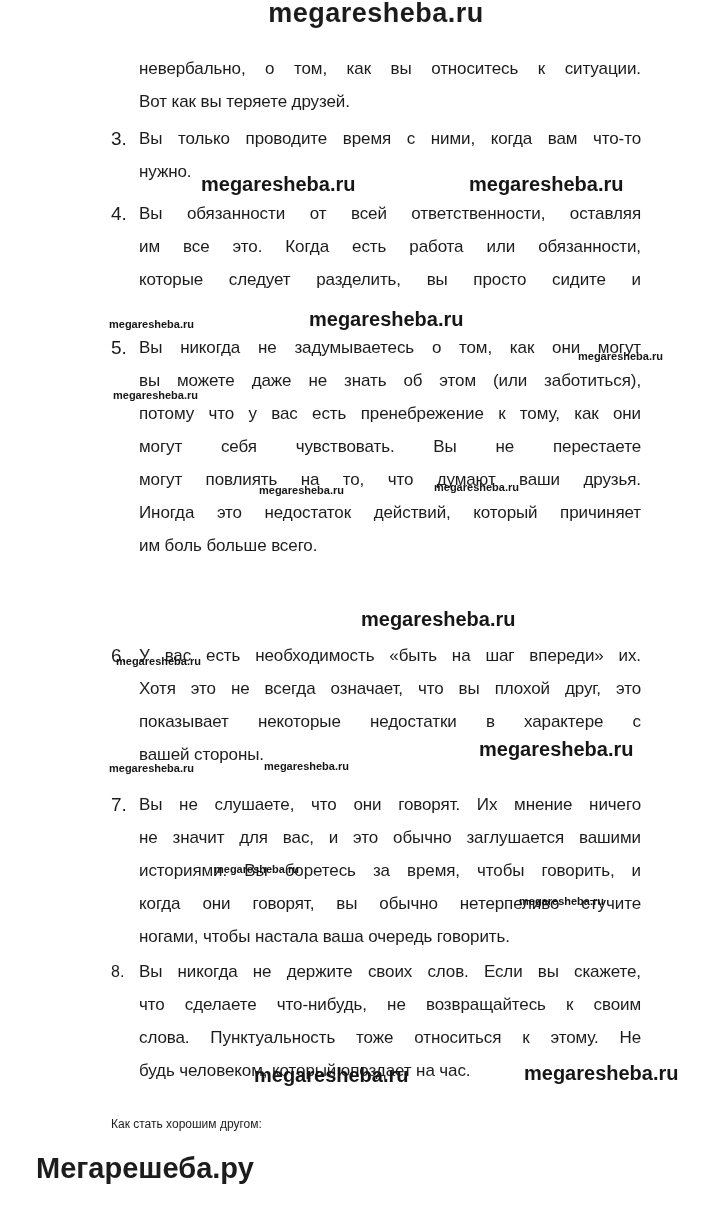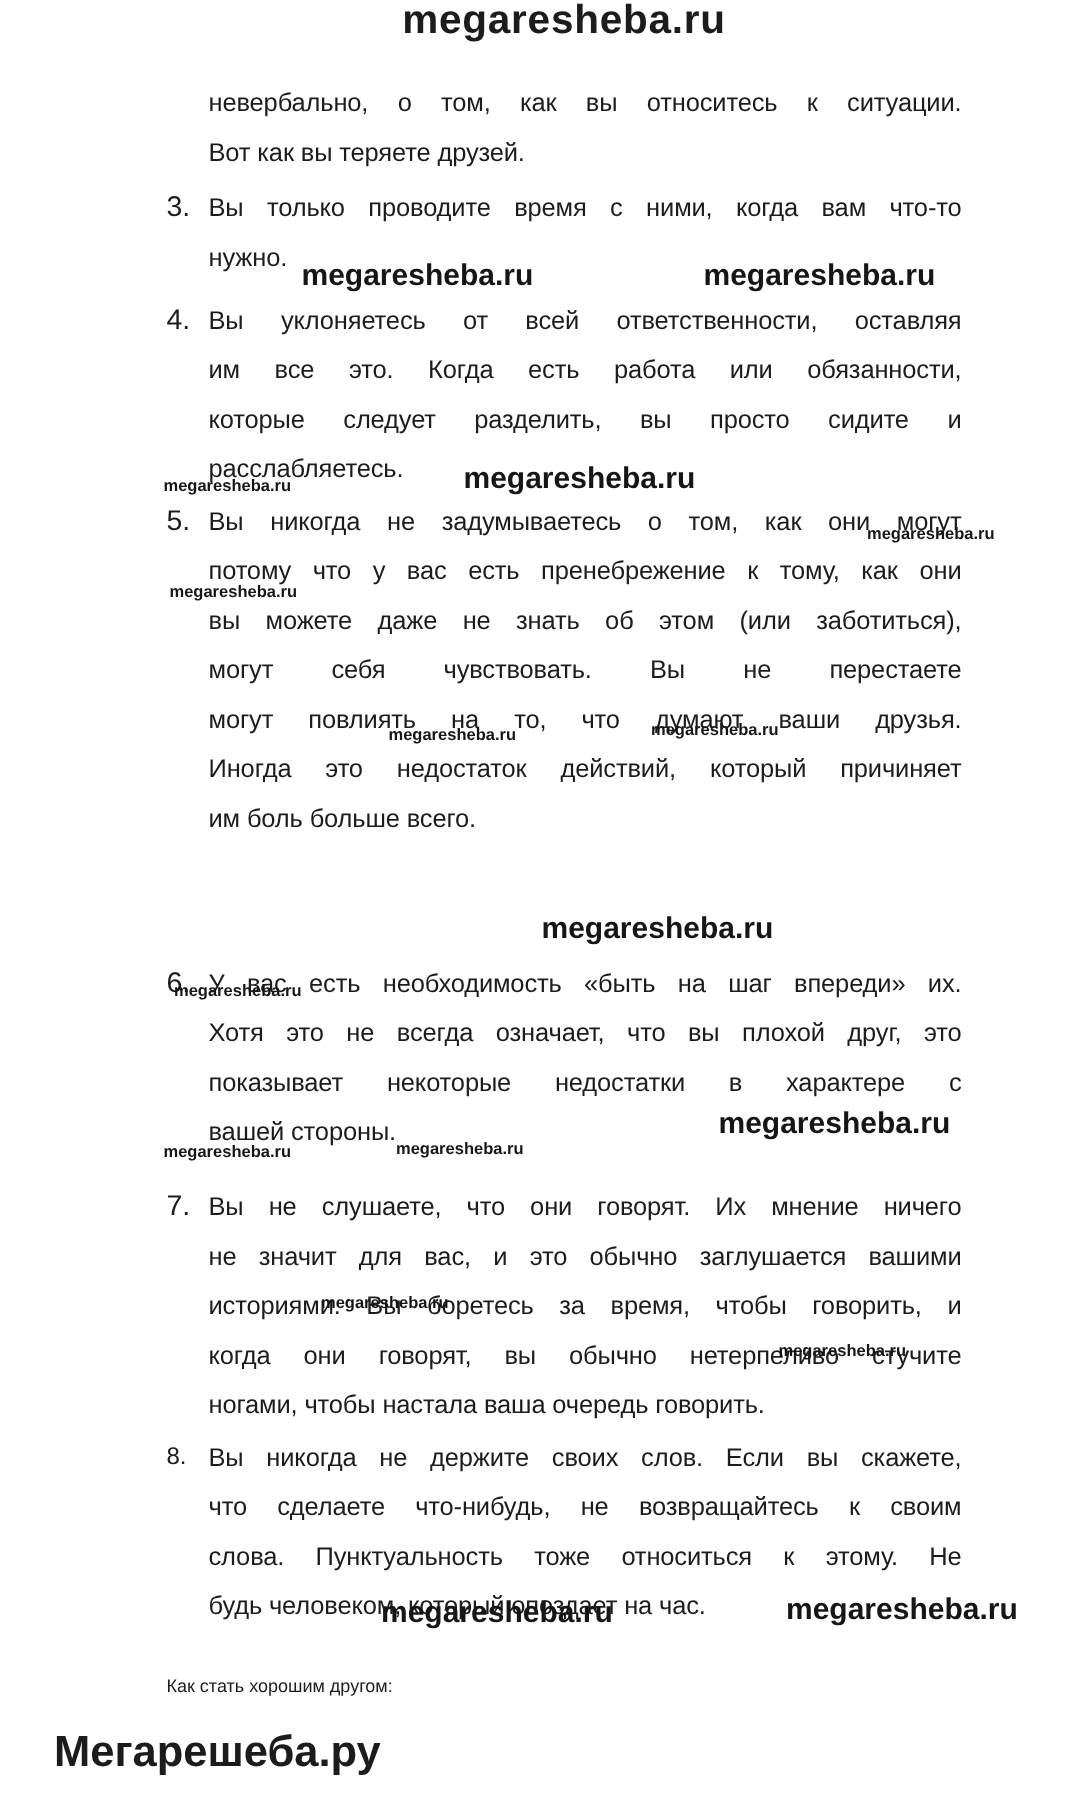--- a/index.html
+++ b/index.html
@@ -63,34 +63,33 @@
     <span class="num">3.</span>
     <div class="ln">Вы только проводите время с ними, когда вам что-то</div>
     <div class="ln last">нужно.</div>
   </div>
 
   <span class="wm big" style="left:185px;top:173px">megaresheba.ru</span>
   <span class="wm big" style="left:453px;top:173px">megaresheba.ru</span>
 
   <div class="item" style="top:197px">
     <span class="num">4.</span>
-    <div class="ln">Вы уклоняетесь от всей ответственности, оставляя</div>
+    <div class="ln">Вы обязанности от всей ответственности, оставляя</div>
     <div class="ln">им все это. Когда есть работа или обязанности,</div>
     <div class="ln">которые следует разделить, вы просто сидите и</div>
-    <div class="ln last">расслабляетесь.</div>
   </div>
 
   <span class="wm small" style="left:93px;top:318px">megaresheba.ru</span>
   <span class="wm big" style="left:293px;top:308px">megaresheba.ru</span>
 
   <div class="item" style="top:331px">
     <span class="num">5.</span>
     <div class="ln">Вы никогда не задумываетесь о том, как они могут</div>
+    <div class="ln">вы можете даже не знать об этом (или заботиться),</div>
     <div class="ln">потому что у вас есть пренебрежение к тому, как они</div>
-    <div class="ln">вы можете даже не знать об этом (или заботиться),</div>
     <div class="ln">могут себя чувствовать. Вы не перестаете</div>
     <div class="ln">могут повлиять на то, что думают ваши друзья.</div>
     <div class="ln">Иногда это недостаток действий, который причиняет</div>
     <div class="ln last">им боль больше всего.</div>
   </div>
 
   <span class="wm small" style="left:562px;top:350px">megaresheba.ru</span>
   <span class="wm small" style="left:97px;top:389px">megaresheba.ru</span>
   <span class="wm small" style="left:243px;top:484px">megaresheba.ru</span>
   <span class="wm small" style="left:418px;top:481px">megaresheba.ru</span>

